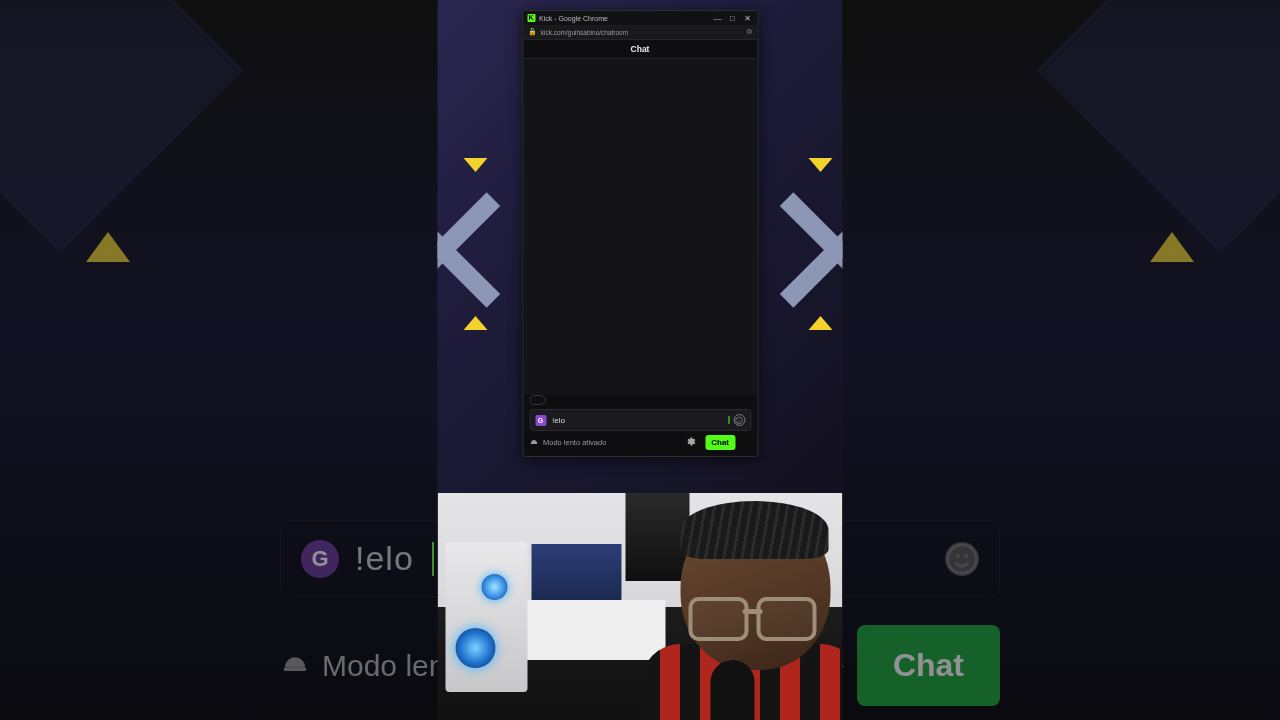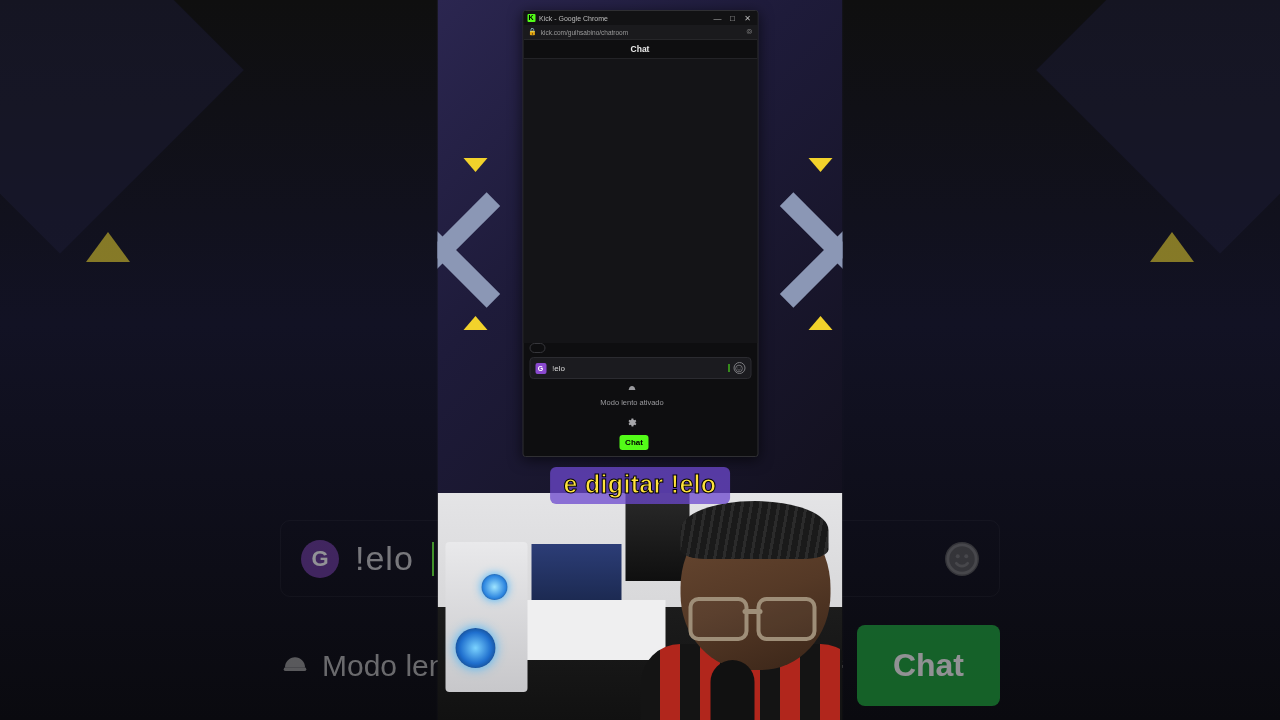--- a/index.html
+++ b/index.html
@@ -97,21 +97,21 @@
   }
   .identity-chip{
     width:11px;height:11px;border-radius:2px;background:#8a49cf;color:#fff;
     display:flex;align-items:center;justify-content:center;font-weight:800;font-size:7px;
   }
   .chat-input{
     flex:1;background:transparent;border:none;color:#dcdcdc;font-size:8px;outline:none;
   }
   .emoji-btn{width:10px;height:10px;border-radius:50%;border:1px solid #7c7c80;display:flex;align-items:center;justify-content:center;font-size:7px;color:#7c7c80;cursor:pointer}
   .chat-footer{
-    display:flex;align-items:center;gap:5px;padding:0 22px 6px 6px;font-size:7.5px;color:#9a9a9e;flex-direction:column;
+    display:flex;align-items:center;gap:5px;padding:0 22px 6px 6px;font-size:7.5px;color:#9a9a9e;
   }
   .slow-icon svg{width:9px;height:9px;vertical-align:middle}
   .gear-btn svg{width:11px;height:11px}
   .gear-btn{cursor:pointer;color:#a6a6aa}
   .send-btn{
     background:#53fc18;color:#000;font-weight:800;font-size:8px;
     padding:3px 6px;border-radius:3px;cursor:pointer;margin-left:4px;
   }
   .footer-space{flex:1}
 
@@ -278,21 +278,20 @@
         <span class="gear-btn">
           <svg viewBox="0 0 24 24" fill="#a6a6aa">
               <path d="M12 8.5A3.5 3.5 0 1 0 12 15.5 3.5 3.5 0 1 0 12 8.5zM19.4 13c0-.3.1-.7.1-1s0-.7-.1-1l2.1-1.6-2-3.5-2.5 1a7.6 7.6 0 0 0-1.7-1l-.4-2.6h-4l-.4 2.6c-.6.3-1.2.6-1.7 1l-2.5-1-2 3.5L6.5 11c0 .3-.1.7-.1 1s0 .7.1 1l-2.1 1.6 2 3.5 2.5-1c.5.4 1.1.7 1.7 1l.4 2.6h4l.4-2.6c.6-.3 1.2-.6 1.7-1l2.5 1 2-3.5L19.4 13z"></path>
             </svg>
         </span>
         <span class="send-btn">Chat</span>
       </div>
     </div>
   </div>
 
-  <div class="subtitle">e digitar !elo</div>
 
   <div class="col-bottom">
     <div class="room-wall"></div>
     <div class="curtain"></div>
     <div class="desk"></div>
     <div class="boxes"></div>
     <div class="pc-case"></div>
     <div class="pc-fan"></div>
     <div class="pc-fan2"></div>
     <div class="person">

